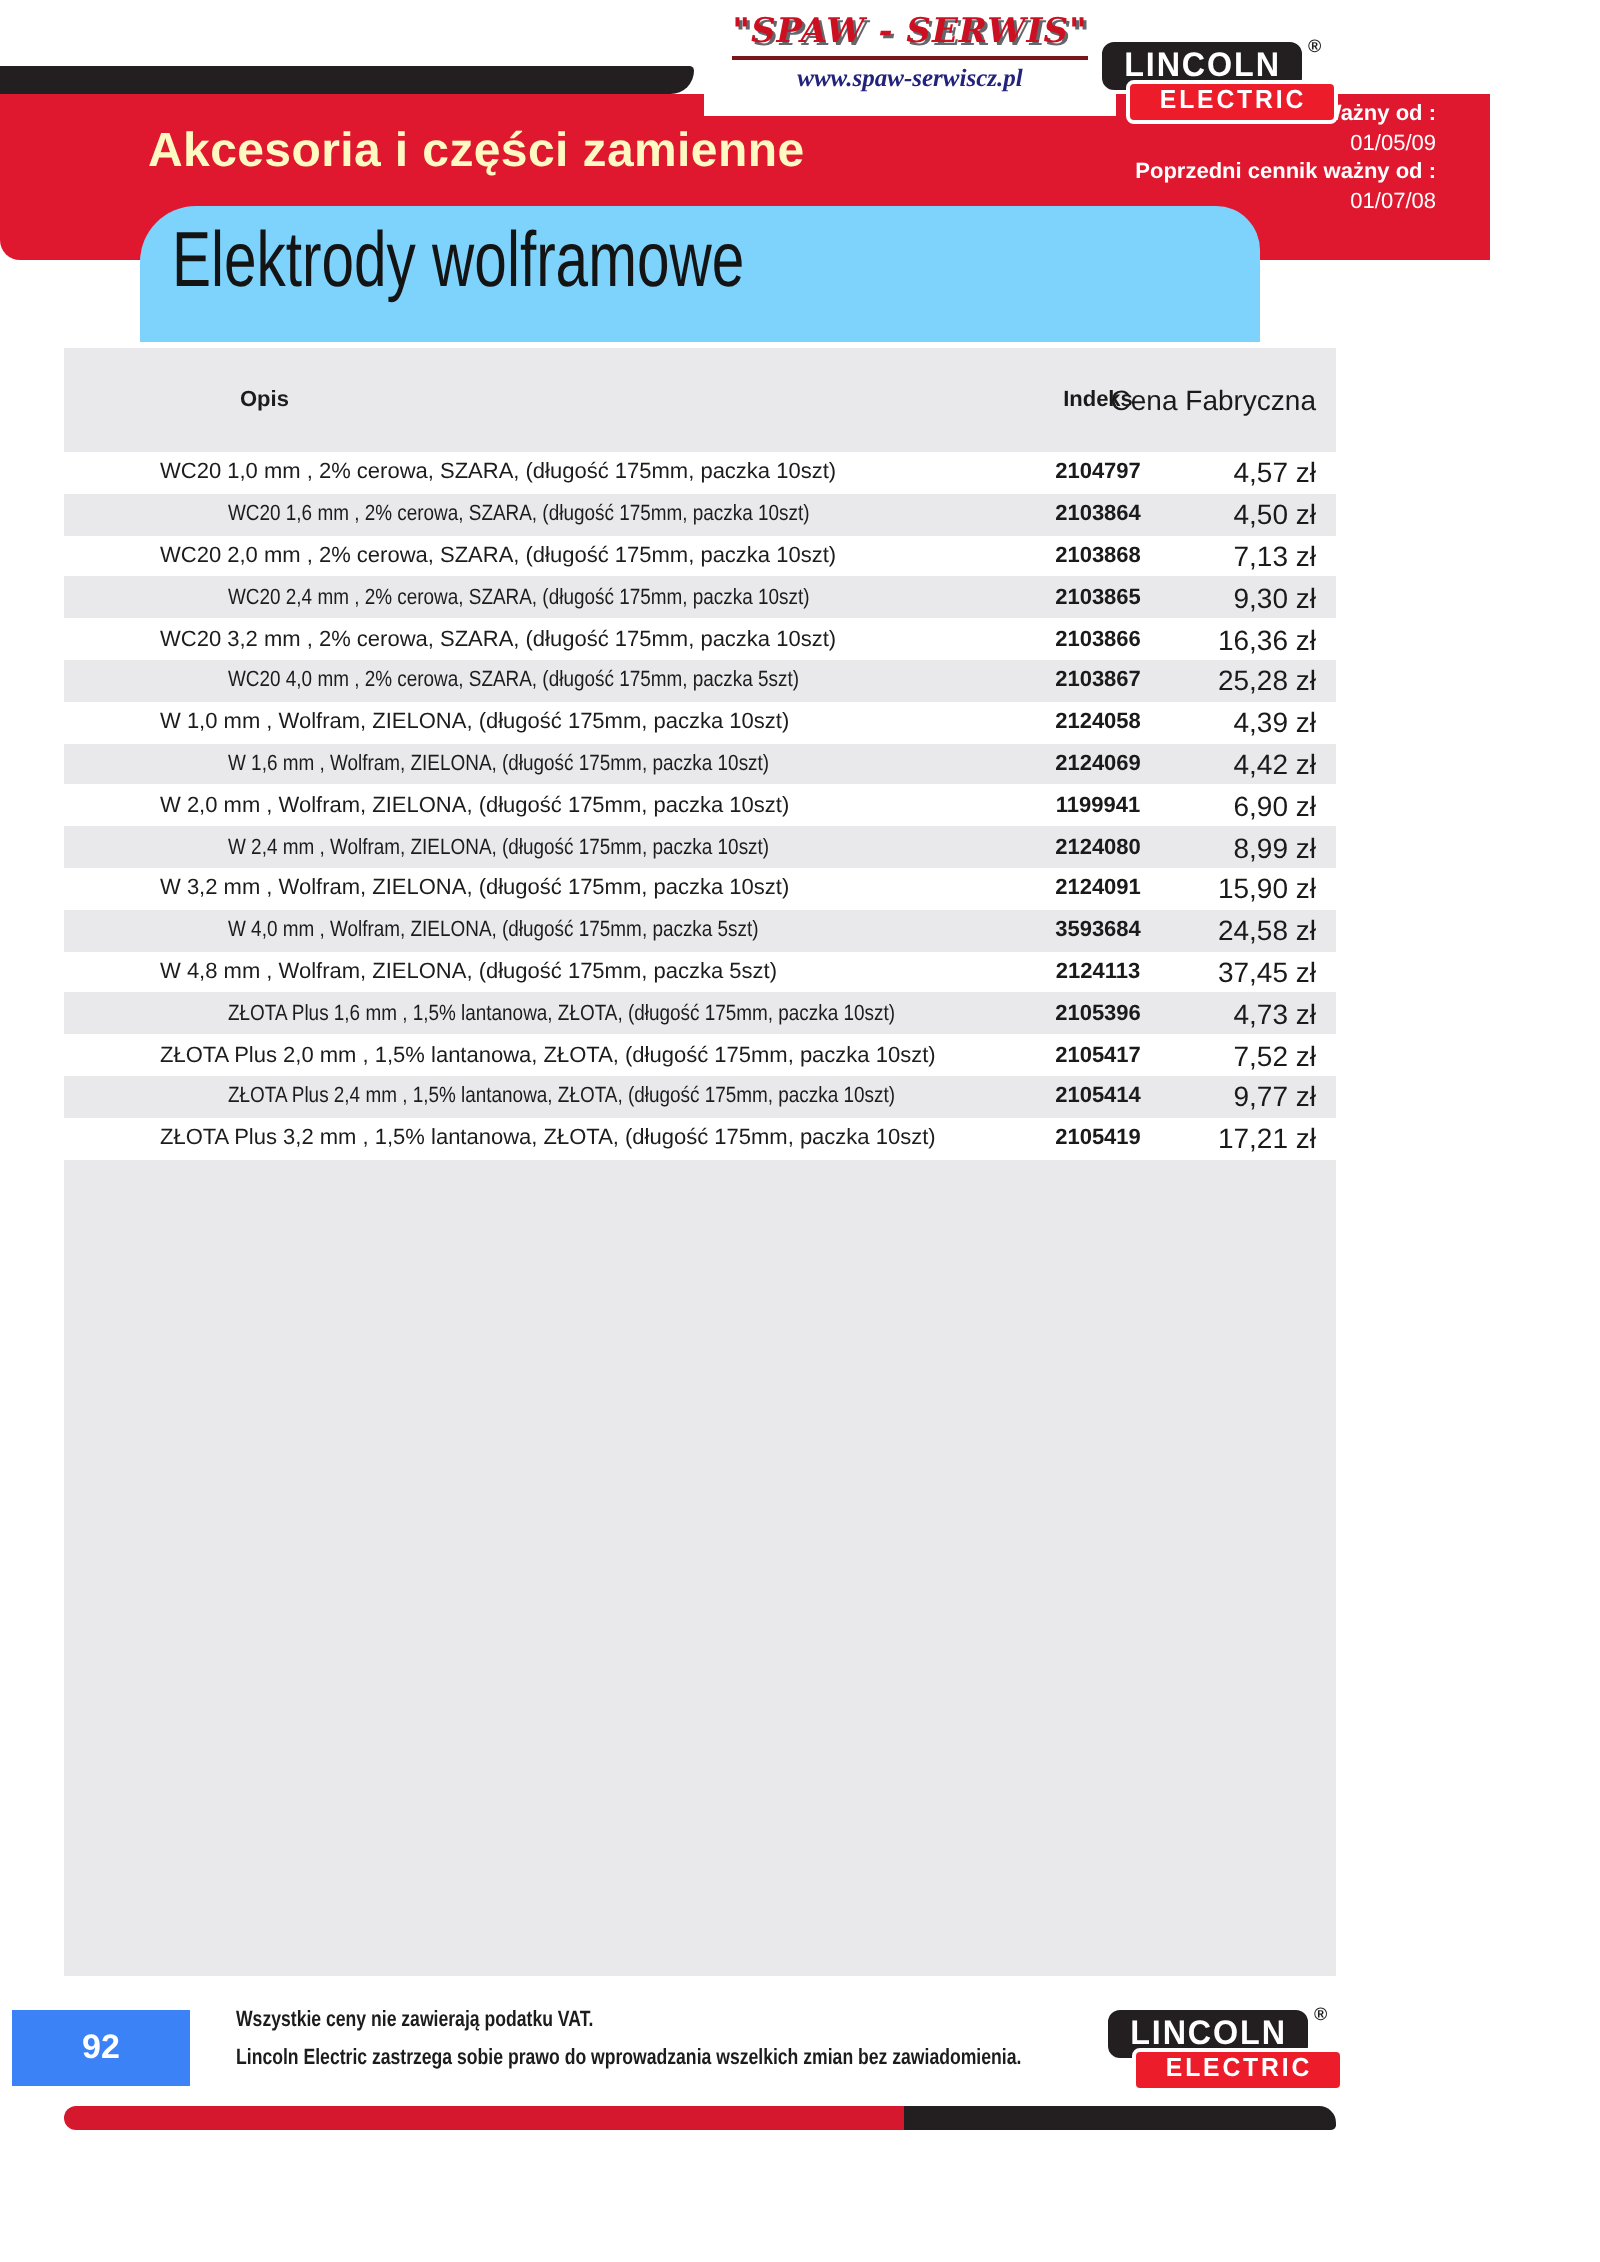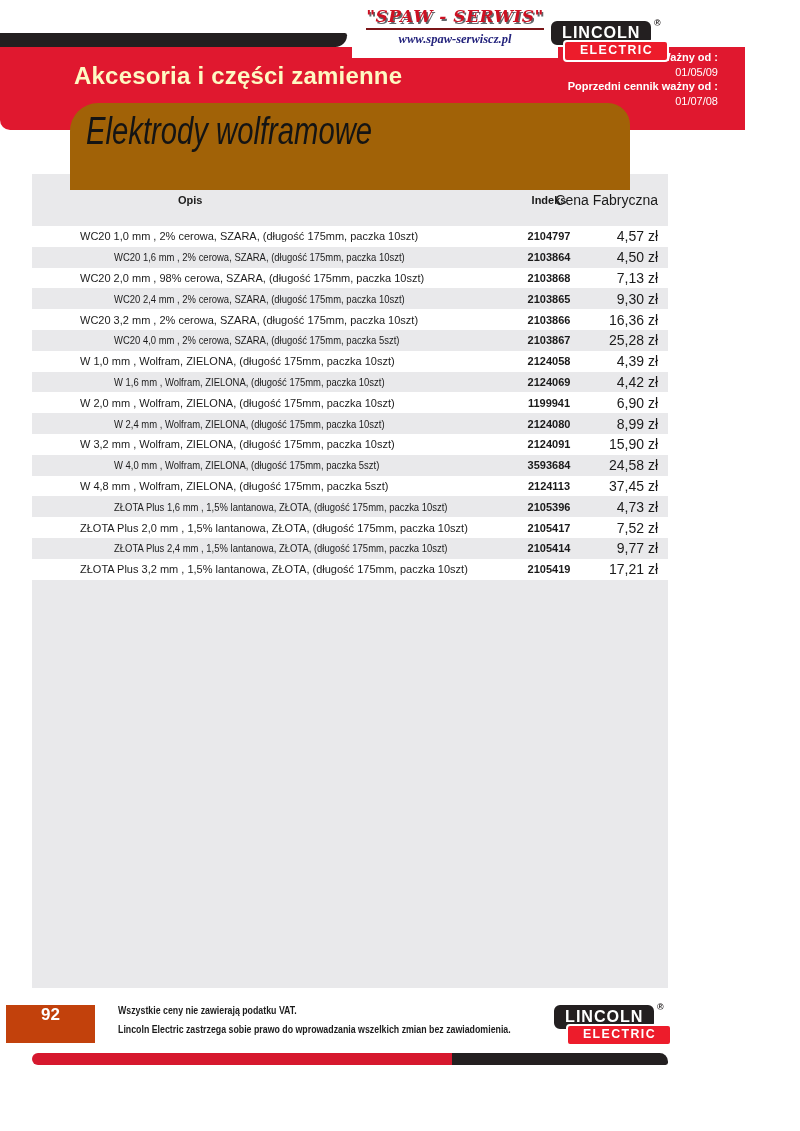--- a/index.html
+++ b/index.html
@@ -65,58 +65,58 @@
     display:flex; align-items:flex-start; justify-content:center;
   }
   .lincoln-logo .ll-red span{
     color:#ffffff; font-weight:bold; font-size:13px; letter-spacing:1.5px;
     transform:scaleX(.95); white-space:nowrap;
   }
   .lincoln-logo.top{left:547px; top:17px;}
   .lincoln-logo.bottom{left:550px; top:1001px;}
   
   .white-title-box{
-    position:absolute; left:70px; top:103px; width:560px; height:87px;
-    background:#a16207; border-radius:28px 22px 0 0; z-index:2;font-style:italic;
+    position:absolute; left:70px; top:103px; width:560px; height:68px;
+    background:#7dd3fc; border-radius:28px 22px 0 0; z-index:2;
   }
   .section-title{
     position:absolute; left:16px; top:6px;
     font-size:39px; font-weight:400; color:#141414;
     transform:scaleX(.75); transform-origin:left top; white-space:nowrap;
     letter-spacing:0;
   }
   
   .table{
     position:absolute; left:32px; top:174px; width:636px; height:814px;
     background:#e9e9eb;
   }
   .thead{display:flex; height:52px; padding-right:10px; box-sizing:border-box;}
   .thead .cell span{font-weight:bold; color:#e8102e; font-size:11px;}
   .cell{position:relative; height:100%;}
   .cell.desc{flex:1 1 auto; padding-left:48px; display:flex; align-items:center; min-width:0;}
   .cell.desc span{white-space:nowrap; font-size:11px; color:#1c1c1c;}
-  .thead .cell.desc span{margin-left:98px;}
+  .thead .cell.desc span{margin-left:40px;}
   .cell.idx{width:92px; flex:0 0 auto;}
   .cell.idx span{
     position:absolute; left:50%; top:50%; transform:translate(-50%,-50%);
     white-space:nowrap; font-weight:bold; font-size:11px; color:#1a1a1a;
   }
   .cell.price{width:63px; flex:0 0 auto;}
   .cell.price span{
     position:absolute; right:0; top:50%; transform:translateY(-50%);
     white-space:nowrap; font-weight:normal; font-size:14px; color:#1a1a1a;
   }
   .tbody{}
   .row{display:flex; height:20.8px; padding-right:10px; box-sizing:border-box; background:#ffffff;}
   .row.alt{background:transparent;padding-left:34px;}
   .row.alt .cell.desc span{transform:scaleX(.86); transform-origin:left center;}
   
   .page-number-box{
     position:absolute; left:6px; top:1005px; width:89px; height:38px;
-    background:#c2410c; display:flex; align-items:flex-start; justify-content:center;
+    background:#3b82f6; display:flex; align-items:center; justify-content:center;
   }
   .page-number-box span{color:#ffffff; font-weight:bold; font-size:17px;}
   .footer-notes{position:absolute; left:118px; top:1001px; line-height:18.5px;}
   .footer-notes div{
     font-size:11px; font-weight:bold; color:#1c1c1c; white-space:nowrap;
     transform:scaleX(.8); transform-origin:left center;
   }
   .bottom-bar{
     position:absolute; left:32px; top:1053px; width:636px; height:12px;
     background:linear-gradient(90deg,#d6182e 0,#d6182e 66%,#231f20 66%,#231f20 100%);
@@ -189,21 +189,21 @@
           </div>
           <div class="cell idx">
             <span>2103864</span>
           </div>
           <div class="cell price">
             <span>4,50 zł</span>
           </div>
         </div>
         <div class="row">
           <div class="cell desc">
-            <span>WC20 2,0 mm , 98% cerowa, SZARA, (długość 175mm, paczka 10szt)</span>
+            <span>WC20 2,0 mm , 2% cerowa, SZARA, (długość 175mm, paczka 10szt)</span>
           </div>
           <div class="cell idx">
             <span>2103868</span>
           </div>
           <div class="cell price">
             <span>7,13 zł</span>
           </div>
         </div>
         <div class="row alt">
           <div class="cell desc">

